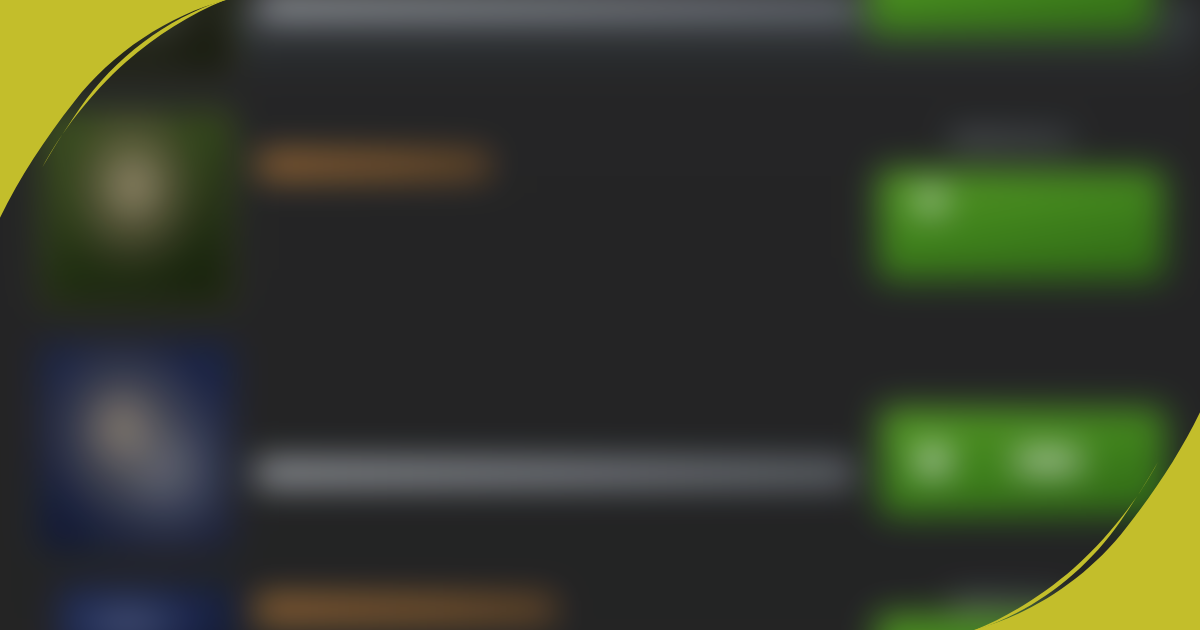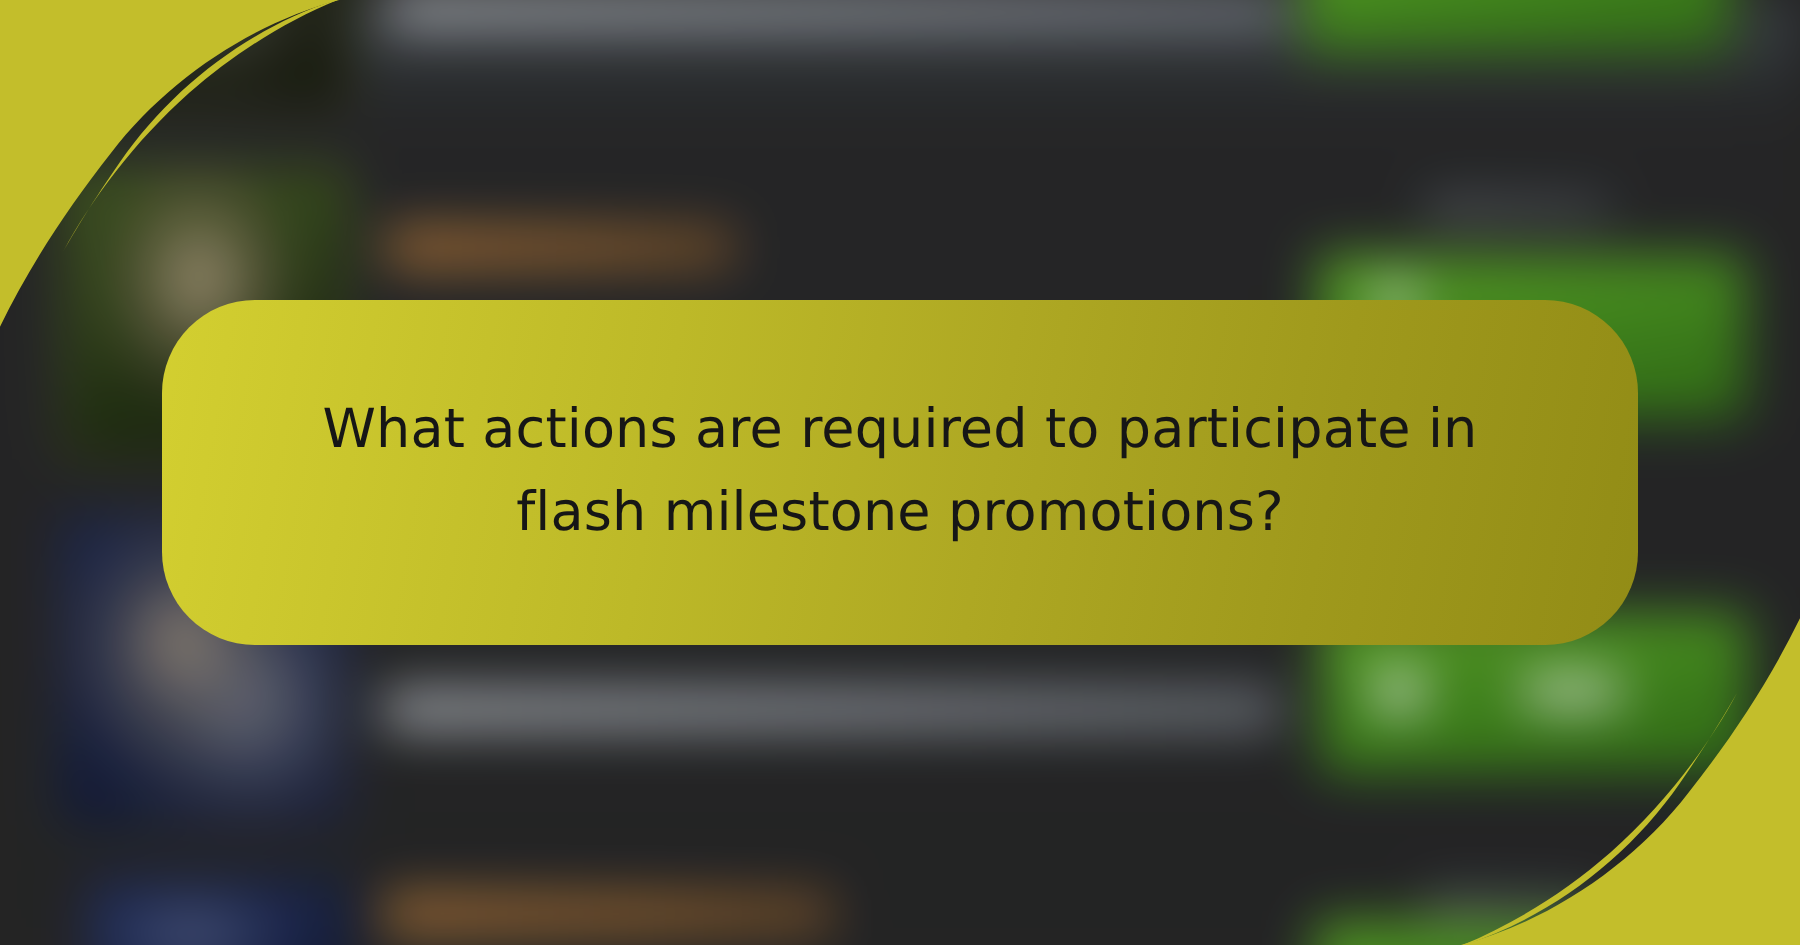--- a/index.html
+++ b/index.html
@@ -179,17 +179,14 @@
     <path d="M232,0 C172,18 118,58 82,110 C64,136 52,156 44,170 C62,136 92,96 128,64 C160,36 196,14 232,0 Z" fill="#c3be2b"></path>
   </svg>
 
   <svg class="corner-deco" id="deco-br" width="300" height="240" viewBox="0 0 300 240">
     <g transform="rotate(180 150 120)">
       <path d="M0,0 L236,0 C176,14 116,52 76,104 C46,142 20,182 0,224 Z" fill="#c3be2b"></path>
       <path d="M232,0 C172,18 118,58 82,110 C64,136 52,156 44,170 C62,136 92,96 128,64 C160,36 196,14 232,0 Z" fill="#c3be2b"></path>
     </g>
   </svg>
 
-  <div id="question-card">
-    <div id="question-text">What actions are required to participate in flash milestone promotions?</div>
-  </div>
 
 </div>
 
 </body></html>

